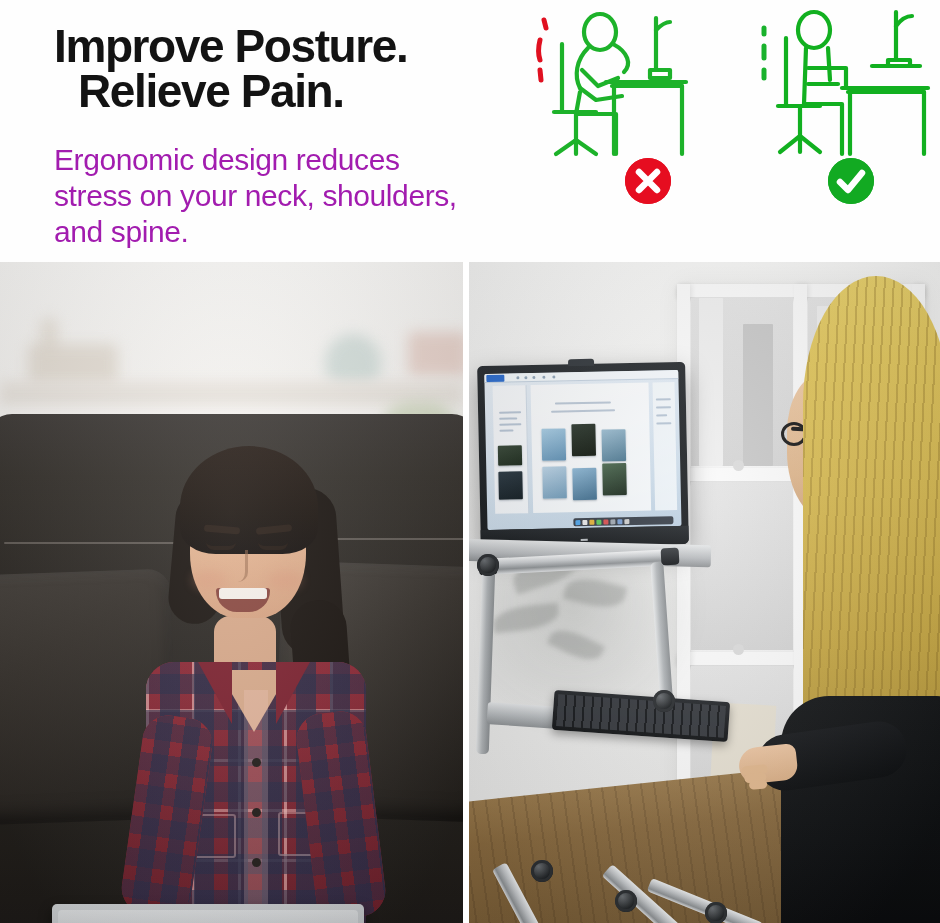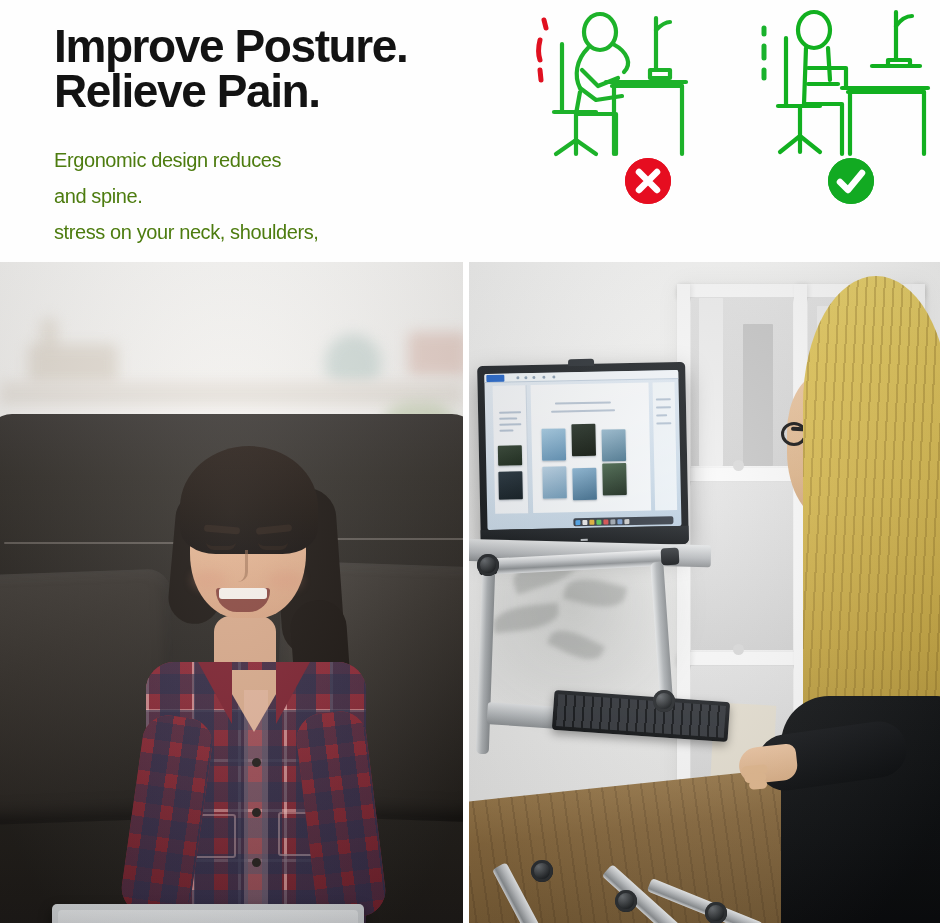--- a/index.html
+++ b/index.html
@@ -18,29 +18,29 @@
   .copy-block { position: absolute; left: 54px; top: 24px; width: 420px; }
   .headline {
     font-family: "Liberation Sans", sans-serif;
     font-weight: bold;
     font-size: 46px;
     line-height: 45px;
     letter-spacing: -1.4px;
     color: #131313;
     white-space: nowrap;
   }
-  .headline .l2 { display: block; }
+  .headline .l2 { display: block; margin-left: 24px; }
   .subhead {
     margin-top: 28px;
     font-family: "Liberation Sans", sans-serif;
     font-weight: 300;
-    font-size: 20px;
+    font-size: 30px;
     line-height: 36px;
     letter-spacing: -0.4px;
-    color: #4d7c0f;
+    color: #a21caf;
   }
   .subhead span { display: block; }
 
   
   .icon-pair { position: absolute; left: 500px; top: 8px; width: 440px; height: 210px; }
   .posture-card { position: absolute; top: 0; width: 210px; height: 210px; }
   .posture-card.bad  { left: 10px; }
   .posture-card.good { left: 250px; }
   .posture-svg { display: block; width: 100%; height: 160px; }
   .badge { position: absolute; left: 50%; transform: translateX(-50%); top: 150px; width: 46px; height: 46px; border-radius: 50%; }
@@ -261,22 +261,22 @@
 
   <div class="top-band">
 
     <div class="copy-block">
       <div class="headline">
         <span>Improve Posture.</span>
         <span class="l2">Relieve Pain.</span>
       </div>
       <div class="subhead">
         <span>Ergonomic design reduces</span>
+        <span>stress on your neck, shoulders,</span>
         <span>and spine.</span>
-        <span>stress on your neck, shoulders,</span>
       </div>
     </div>
 
     <div class="icon-pair">
 
       <div class="posture-card bad">
         <svg class="posture-svg" viewBox="0 0 210 160">
           <g fill="none" stroke="#1db22a" stroke-width="4.2" stroke-linecap="round" stroke-linejoin="round">
 
             <ellipse cx="90" cy="24" rx="16" ry="18"></ellipse>

